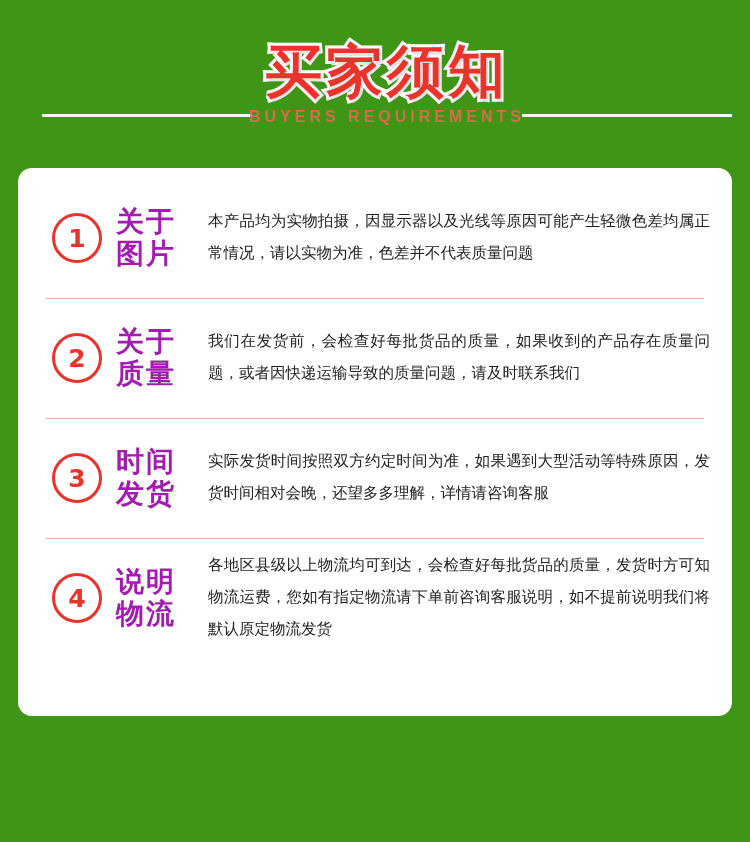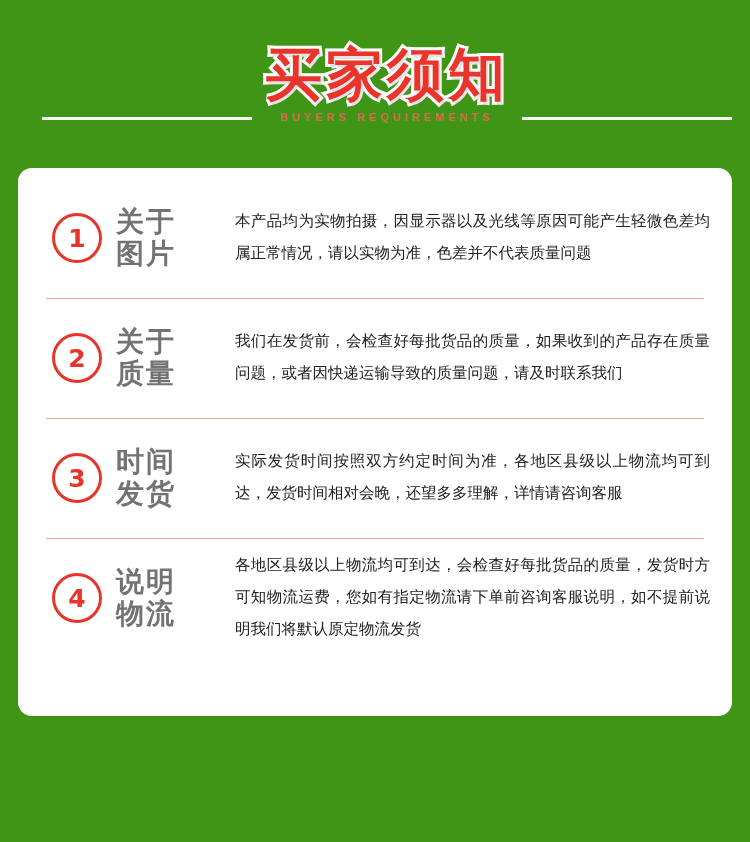--- a/index.html
+++ b/index.html
@@ -62,21 +62,21 @@
     paint-order: stroke fill;
     text-shadow:
       0 0 0 #ffffff,
       2px 3px 0 rgba(0,0,0,0.10);
     line-height: 1.05;
     margin: 0;
     font-family: "DejaVu Sans", "Liberation Sans", sans-serif;
   }
   .sub-title {
     margin-top: 6px;
-    font-size: 11px;
+    font-size: 16px;
     letter-spacing: 4px;
     color: #e8684f;
     font-weight: bold;
     opacity: 0.9;
   }
 
   
   .card {
     position: absolute;
     left: 18px;
@@ -118,39 +118,38 @@
     display: flex;
     align-items: center;
     justify-content: center;
     margin: 0 14px 0 12px;
     font-family: "DejaVu Sans", "Liberation Sans", sans-serif;
   }
 
   .topic {
     flex: 0 0 auto;
     width: 86px;
-    color: #737373;
+    color: #a21caf;
     font-size: 28px;
     font-weight: bold;
     line-height: 1.15;
     letter-spacing: 2px;
     text-align: left;
     margin-right: 6px;
     font-family: "DejaVu Sans", "Liberation Sans", sans-serif;
   }
   .topic span { display: block; }
 
   .desc {
     flex: 1 1 auto;
     color: #222222;
     font-size: 15.5px;
     line-height: 2.05;
     text-align: justify;
     font-family: "DejaVu Sans", "Liberation Sans", sans-serif;
-    margin-left: 27px;
   }
 </style>
 </head>
 <body>
 
 <div class="page">
 
   <div class="header">
     <div class="header-inner">
       <div class="rule rule-left"></div>
@@ -181,21 +180,21 @@
       </div>
       <div class="desc">我们在发货前，会检查好每批货品的质量，如果收到的产品存在质量问题，或者因快递运输导致的质量问题，请及时联系我们</div>
     </div>
 
     <div class="row">
       <div class="num">3</div>
       <div class="topic">
         <span>时间</span>
         <span>发货</span>
       </div>
-      <div class="desc">实际发货时间按照双方约定时间为准，各地区县级以上物流均可到达，发货时间相对会晚，还望多多理解，详情请咨询客服</div>
+      <div class="desc">实际发货时间按照双方约定时间为准，如果遇到大型活动等特殊原因，发货时间相对会晚，还望多多理解，详情请咨询客服</div>
     </div>
 
     <div class="row">
       <div class="num">4</div>
       <div class="topic">
         <span>说明</span>
         <span>物流</span>
       </div>
       <div class="desc">各地区县级以上物流均可到达，会检查好每批货品的质量，发货时方可知物流运费，您如有指定物流请下单前咨询客服说明，如不提前说明我们将默认原定物流发货</div>
     </div>

